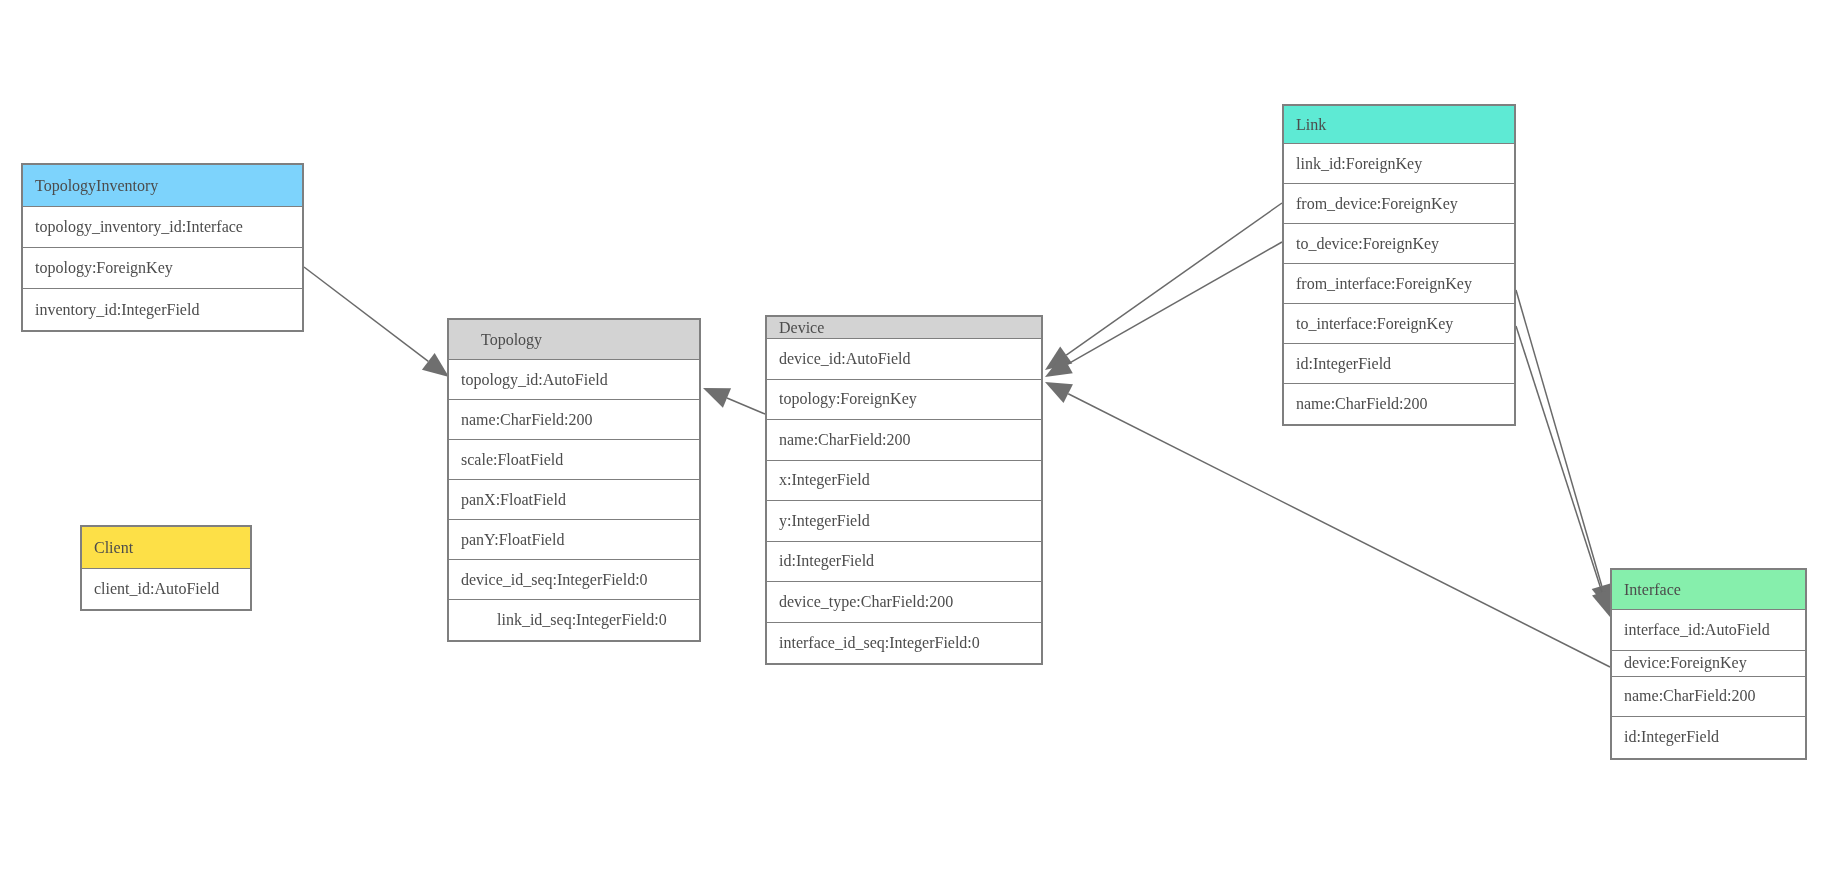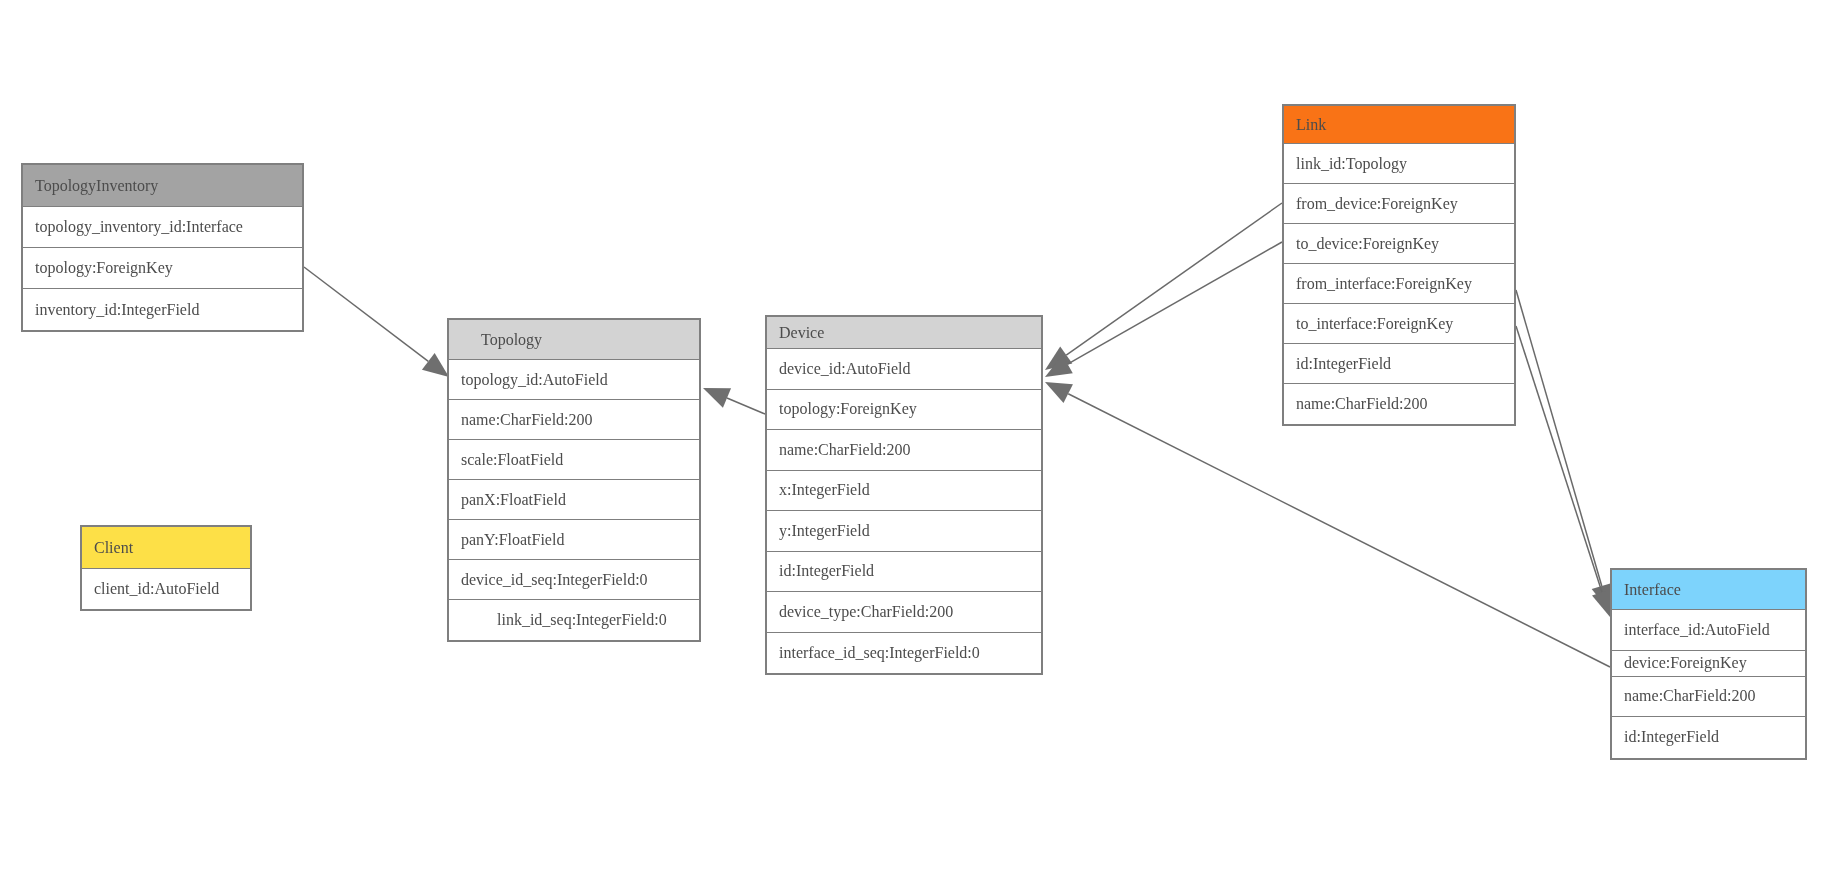--- a/index.html
+++ b/index.html
@@ -84,60 +84,60 @@
         <line x1="1516" y1="326" x2="1602.0079918443246" y2="592.2587832627493" stroke="#6a6a6a" stroke-width="1.5"></line>
         <polygon points="1610,617 1592.0163466235117,595.4863250179259 1611.9996370651374,589.0312415075726" fill="#6f6f6f"></polygon>
       </g>
       <g>
         <line x1="1610" y1="667" x2="1068.2138752795354" y2="393.70965390206646" stroke="#6a6a6a" stroke-width="1.5"></line>
         <polygon points="1045,382 1072.9427739707546,384.33481965456184 1063.4849765883162,403.0844881495711" fill="#6f6f6f"></polygon>
       </g>
     </svg>
 
 <div class="entity" style="left: 21px; top: 163px; width: 283px;">
-      <div class="entity-header" style="height: 42px; background: #a3a3a3;">TopologyInventory</div>
+      <div class="entity-header" style="height: 42px; background: #7dd3fc;">TopologyInventory</div>
       <div class="entity-row" style="height: 41px;">topology_inventory_id:Interface</div>
       <div class="entity-row" style="height: 41px;">topology:ForeignKey</div>
       <div class="entity-row" style="height: 41px;">inventory_id:IntegerField</div>
     </div>
     <div class="entity" style="left: 447px; top: 318px; width: 254px;">
       <div class="entity-header" style="height: 40px; background: rgb(211, 211, 211); padding-left: 32px;">Topology</div>
       <div class="entity-row" style="height: 40px;">topology_id:AutoField</div>
       <div class="entity-row" style="height: 40px;">name:CharField:200</div>
       <div class="entity-row" style="height: 40px;">scale:FloatField</div>
       <div class="entity-row" style="height: 40px;">panX:FloatField</div>
       <div class="entity-row" style="height: 40px;">panY:FloatField</div>
       <div class="entity-row" style="height: 40px;">device_id_seq:IntegerField:0</div>
       <div class="entity-row" style="height: 40px; padding-left: 48px;">link_id_seq:IntegerField:0</div>
     </div>
     <div class="entity" style="left: 80px; top: 525px; width: 172px;">
       <div class="entity-header" style="height: 42px; background: #fde047;">Client</div>
       <div class="entity-row" style="height: 40px;">client_id:AutoField</div>
     </div>
     <div class="entity" style="left: 765px; top: 315px; width: 278px;">
-      <div class="entity-header" style="height: 32px; background: rgb(211, 211, 211);">Device</div>
+      <div class="entity-header" style="height: 22px; background: rgb(211, 211, 211);">Device</div>
       <div class="entity-row" style="height: 40.5px;">device_id:AutoField</div>
       <div class="entity-row" style="height: 40.5px;">topology:ForeignKey</div>
       <div class="entity-row" style="height: 40.5px;">name:CharField:200</div>
       <div class="entity-row" style="height: 40.5px;">x:IntegerField</div>
       <div class="entity-row" style="height: 40.5px;">y:IntegerField</div>
       <div class="entity-row" style="height: 40.5px;">id:IntegerField</div>
       <div class="entity-row" style="height: 40.5px;">device_type:CharField:200</div>
       <div class="entity-row" style="height: 40.5px;">interface_id_seq:IntegerField:0</div>
     </div>
     <div class="entity" style="left: 1282px; top: 104px; width: 234px;">
-      <div class="entity-header" style="height: 38px; background: #f97316;">Link</div>
-      <div class="entity-row" style="height: 40px;">link_id:Topology</div>
+      <div class="entity-header" style="height: 38px; background: #5eead4;">Link</div>
+      <div class="entity-row" style="height: 40px;">link_id:ForeignKey</div>
       <div class="entity-row" style="height: 40px;">from_device:ForeignKey</div>
       <div class="entity-row" style="height: 40px;">to_device:ForeignKey</div>
       <div class="entity-row" style="height: 40px;">from_interface:ForeignKey</div>
       <div class="entity-row" style="height: 40px;">to_interface:ForeignKey</div>
       <div class="entity-row" style="height: 40px;">id:IntegerField</div>
       <div class="entity-row" style="height: 40px;">name:CharField:200</div>
     </div>
     <div class="entity" style="left: 1610px; top: 568px; width: 197px;">
-      <div class="entity-header" style="height: 40px; background: #7dd3fc;">Interface</div>
+      <div class="entity-header" style="height: 40px; background: #86efac;">Interface</div>
       <div class="entity-row" style="height: 40.5px;">interface_id:AutoField</div>
       <div class="entity-row" style="height: 26px;">device:ForeignKey</div>
       <div class="entity-row" style="height: 40.5px;">name:CharField:200</div>
       <div class="entity-row" style="height: 40.5px;">id:IntegerField</div>
     </div>
   </div>
 
 </body></html>

